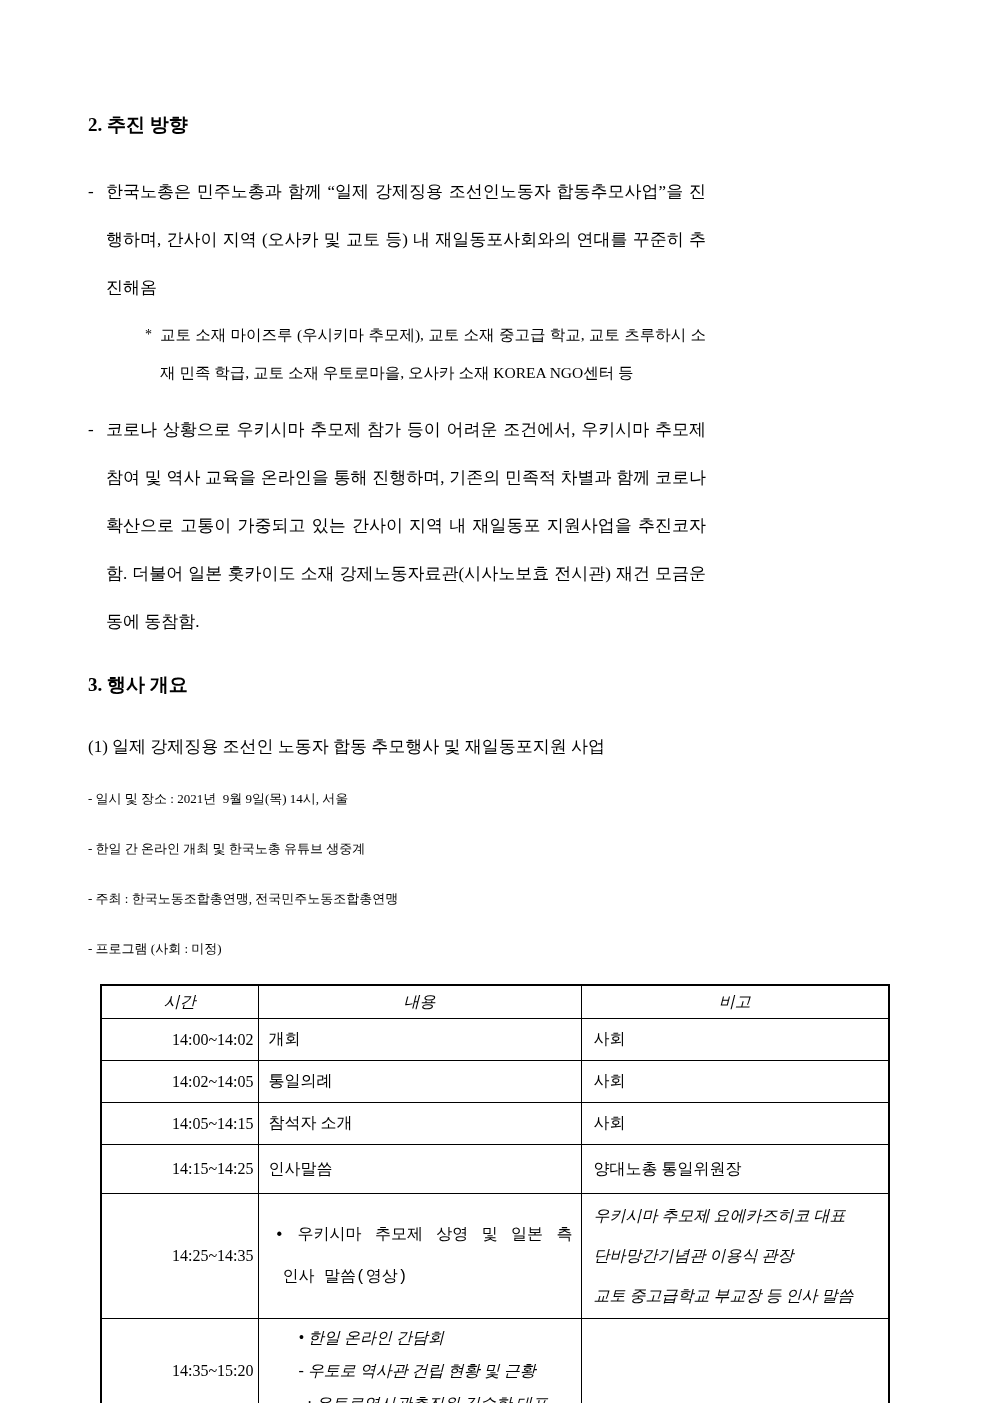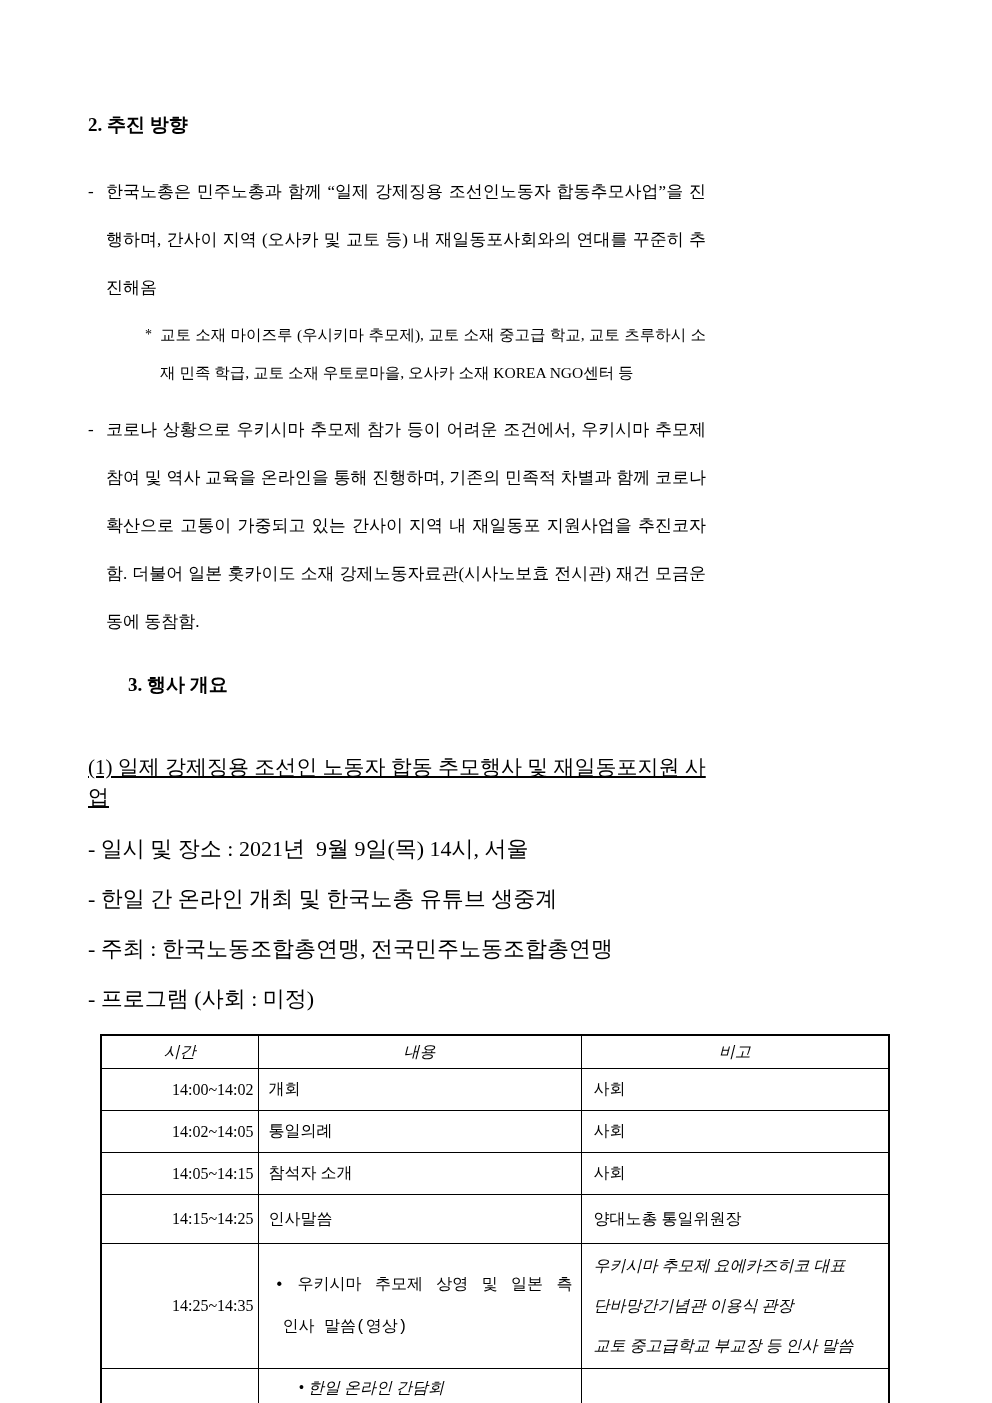--- a/index.html
+++ b/index.html
@@ -15,26 +15,26 @@
   .bullet{display:flex;margin-top:30px;font-size:17px;line-height:48px;}
   .bullet .marker{flex:0 0 18px;}
   .bullet .btxt{flex:1;text-align:justify;}
 
   .sub{display:flex;margin:4px 0 0 57px;font-size:15.5px;line-height:38px;}
   .sub .marker{flex:0 0 15px;font-size:14px;}
   .sub .btxt{flex:1;text-align:justify;}
 
   .bullet.second{margin-top:14px;}
 
-  h2.sec3{margin-top:26px;margin-left:40px;}
+  h2.sec3{margin-top:26px;}
 
-  .subtitle{margin-top:54px;font-size:21px;line-height:30px;text-decoration:underline;}
+  .subtitle{margin-top:34px;font-size:17px;line-height:30px;}
 
   .s3list{margin-top:12px;}
-  .s3line{font-size:22px;line-height:50px;}
+  .s3line{font-size:13px;line-height:50px;}
 
   table.program{
     border-collapse:collapse;table-layout:fixed;
     width:790px;margin:10px 0 0 12px;
     border:2px solid #000;
     font-size:16px;
   }
   table.program th, table.program td{
     border:1px solid #000;vertical-align:middle;
     overflow:hidden;

